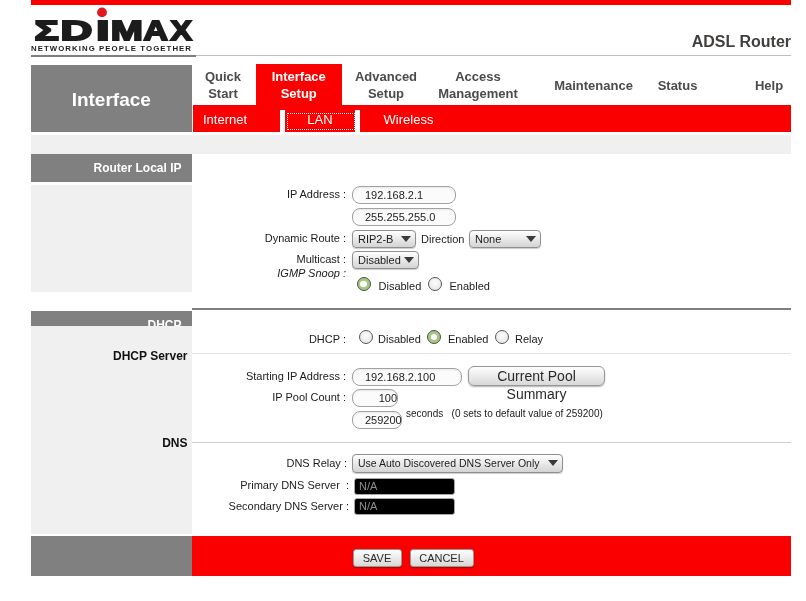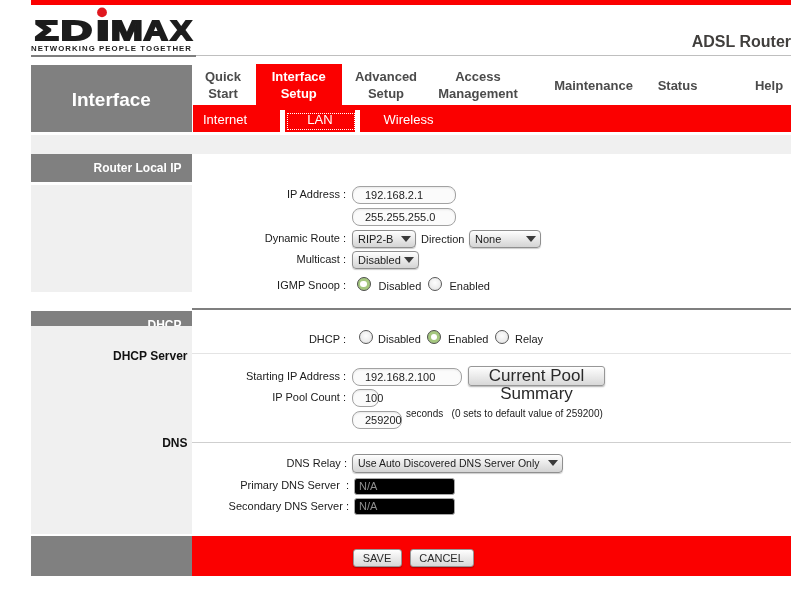--- a/index.html
+++ b/index.html
@@ -78,21 +78,21 @@
   <div class="inp" style="left:352px;top:207.5px;width:104px;height:18px;line-height:16px;">255.255.255.0</div>
 
   <div class="rlbl" style="left:146px;top:232px;width:200px;">Dynamic Route :</div>
   <div class="sel" style="left:352px;top:229.5px;width:64px;height:18px;line-height:16px;">RIP2-B<span class="ar"></span></div>
   <div class="lbl" style="left:421px;top:232.5px;font-size:11px;">Direction</div>
   <div class="sel" style="left:469px;top:229.5px;width:72px;height:18px;line-height:16px;">None<span class="ar"></span></div>
 
   <div class="rlbl" style="left:146px;top:253px;width:200px;">Multicast :</div>
   <div class="sel" style="left:352px;top:251px;width:67px;height:18px;line-height:16px;">Disabled<span class="ar"></span></div>
 
-  <div class="rlbl" style="left:146px;top:279px;width:200px;">IGMP Snoop :</div>
+  <div class="rlbl" style="left:146px;top:267px;width:200px;font-style:italic;">IGMP Snoop :</div>
   <div class="radon" style="left:356.5px;top:277px;">
       <span class="c"></span>
     </div>
   <div class="ctl" style="left:378.5px;top:280px;">Disabled</div>
   <div class="rad" style="left:428px;top:277px;"></div>
   <div class="ctl" style="left:449.5px;top:280px;">Enabled</div>
 
   <div class="hdr" style="top:287px;height:44px;line-height:28px;margin-top:24px;"><span style="padding-right:10px;">DHCP</span></div>
   <div class="abs" style="left:192px;top:308px;width:599px;height:1.5px;background:#7f7f7f;"></div>
   <div class="abs lt" style="left:31px;top:326px;width:160.5px;height:207.5px;"></div>
@@ -105,24 +105,24 @@
     </div>
   <div class="ctl" style="left:448px;top:333px;">Enabled</div>
   <div class="rad" style="left:495px;top:330px;"></div>
   <div class="ctl" style="left:515px;top:333px;">Relay</div>
 
   <div class="abs" style="left:192px;top:352.5px;width:599px;height:1px;background:#e4e4e4;"></div>
   <div class="abs" style="left:31px;top:349px;width:156.5px;text-align:right;font-size:12px;font-weight:bold;color:#111;">DHCP Server</div>
 
   <div class="rlbl" style="left:146px;top:370px;width:200px;">Starting IP Address :</div>
   <div class="inp" style="left:352px;top:368px;width:110px;height:18px;line-height:16px;">192.168.2.100</div>
-  <div class="btn" style="left:468px;top:365.5px;width:137px;height:20.5px;line-height:18.5px;font-size:17px;">Current Pool Summary</div>
+  <div class="btn" style="left:468px;top:365.5px;width:137px;height:20.5px;line-height:18.5px;font-size:14px;border-radius:6px;">Current Pool Summary</div>
 
   <div class="rlbl" style="left:146px;top:391px;width:200px;">IP Pool Count :</div>
-  <div class="inp" style="left:352px;top:389px;width:27px;height:18px;line-height:16px;text-align:right;">100</div>
+  <div class="inp" style="left:352px;top:389px;width:46px;height:18px;line-height:16px;text-align:right;">100</div>
 
   <div class="inp" style="left:352px;top:410.5px;width:50px;height:18px;line-height:16px;">259200</div>
   <div class="lbl" style="left:406px;top:408px;font-size:10px;">seconds&nbsp;&nbsp; (0 sets to default value of 259200)</div>
 
   <div class="abs" style="left:31px;top:436px;width:156.5px;text-align:right;font-size:12px;font-weight:bold;color:#111;">DNS</div>
   <div class="abs" style="left:192px;top:441.5px;width:599px;height:1px;background:#cfcfcf;"></div>
 
   <div class="rlbl" style="left:146px;top:457px;width:201px;">DNS Relay :</div>
   <div class="sel" style="left:352px;top:453.5px;width:211px;height:19px;line-height:17px;font-size:10.5px;">Use Auto Discovered DNS Server Only<span class="ar"></span></div>
 

